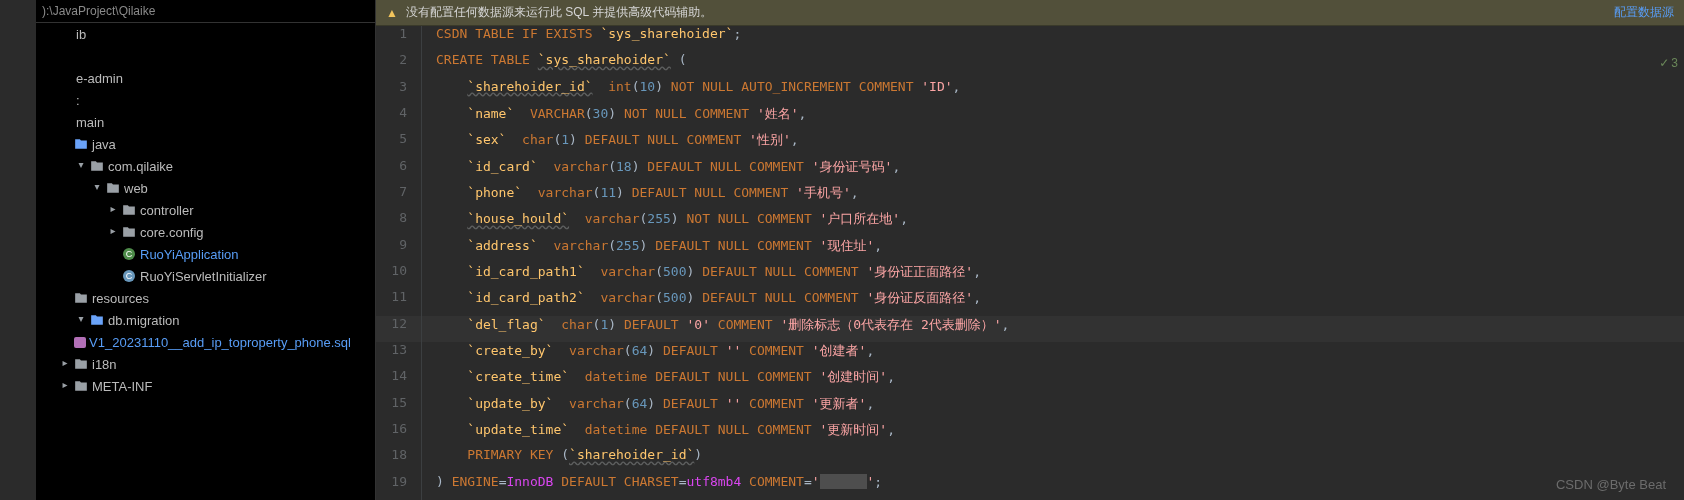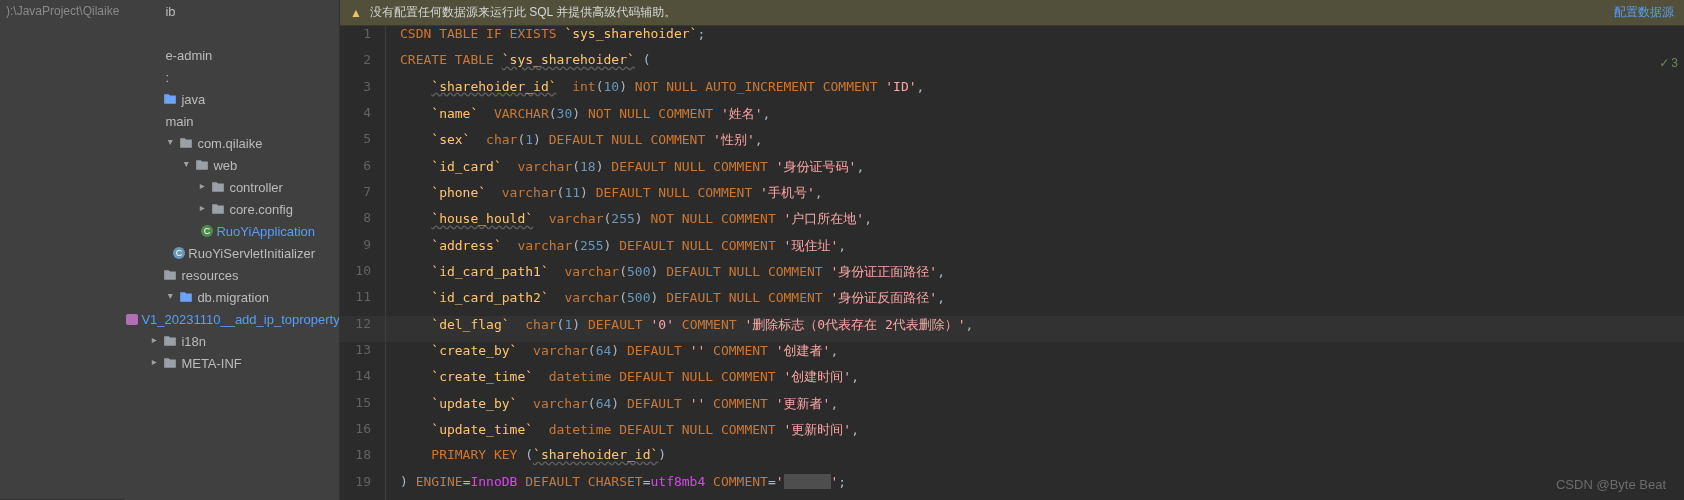--- a/index.html
+++ b/index.html
@@ -10,27 +10,28 @@
   color: #a9b7c6;
   width: 1684px;
   height: 500px;
   overflow: hidden;
   display: flex;
   flex-direction: column;
 }
 .top-row { display: flex; flex: 1; min-height: 0; }
 .sidebar {
   width: 340px;
-  background: #404040;
+  background: #000000;
   border-right: 1px solid #323232;
   display: flex;
-  flex-direction: row;
+  flex-direction: column;
   font-family: "Segoe UI", "Arial", sans-serif;
   font-size: 13px;
   overflow: hidden;
+  margin-left: 36px;
 }
 .breadcrumb {
   padding: 4px 6px;
   color: #8a8a8a;
   font-size: 12px;
   border-bottom: 1px solid #323232;
   white-space: nowrap;
 }
 .tree { flex: 1; overflow: auto; padding: 4px 0; }
 .tree-item {
@@ -151,34 +152,34 @@
           <span class="icon"></span>
           <span class="label">e-admin</span>
         </div>
         <div class="tree-item">
           <span class="indent" style="width: 6px;"></span>
           <span class="chev"></span>
           <span class="icon"></span>
           <span class="label">:</span>
         </div>
         <div class="tree-item">
+          <span class="indent" style="width: 6px;"></span>
+          <span class="chev"></span>
+          <span class="icon"></span>
+          <span class="label">main</span>
+        </div>
+        <div class="tree-item">
           <span class="indent" style="width: 22px;"></span>
           <span class="chev"></span>
           <span class="icon">
             <svg width="14" height="14" viewBox="0 0 24 24" fill="#6aa3f9">
               <path d="M10 4H2v16h20V6H12l-2-2z"></path>
             </svg>
           </span>
           <span class="label">java</span>
-        </div>
-        <div class="tree-item">
-          <span class="indent" style="width: 6px;"></span>
-          <span class="chev"></span>
-          <span class="icon"></span>
-          <span class="label">main</span>
         </div>
         <div class="tree-item">
           <span class="indent" style="width: 38px;"></span>
           <span class="chev">▾</span>
           <span class="icon">
             <svg width="14" height="14" viewBox="0 0 24 24" fill="#9aa0a6">
               <path d="M10 4H2v16h20V6H12l-2-2z"></path>
             </svg>
           </span>
           <span class="label">com.qilaike</span>

